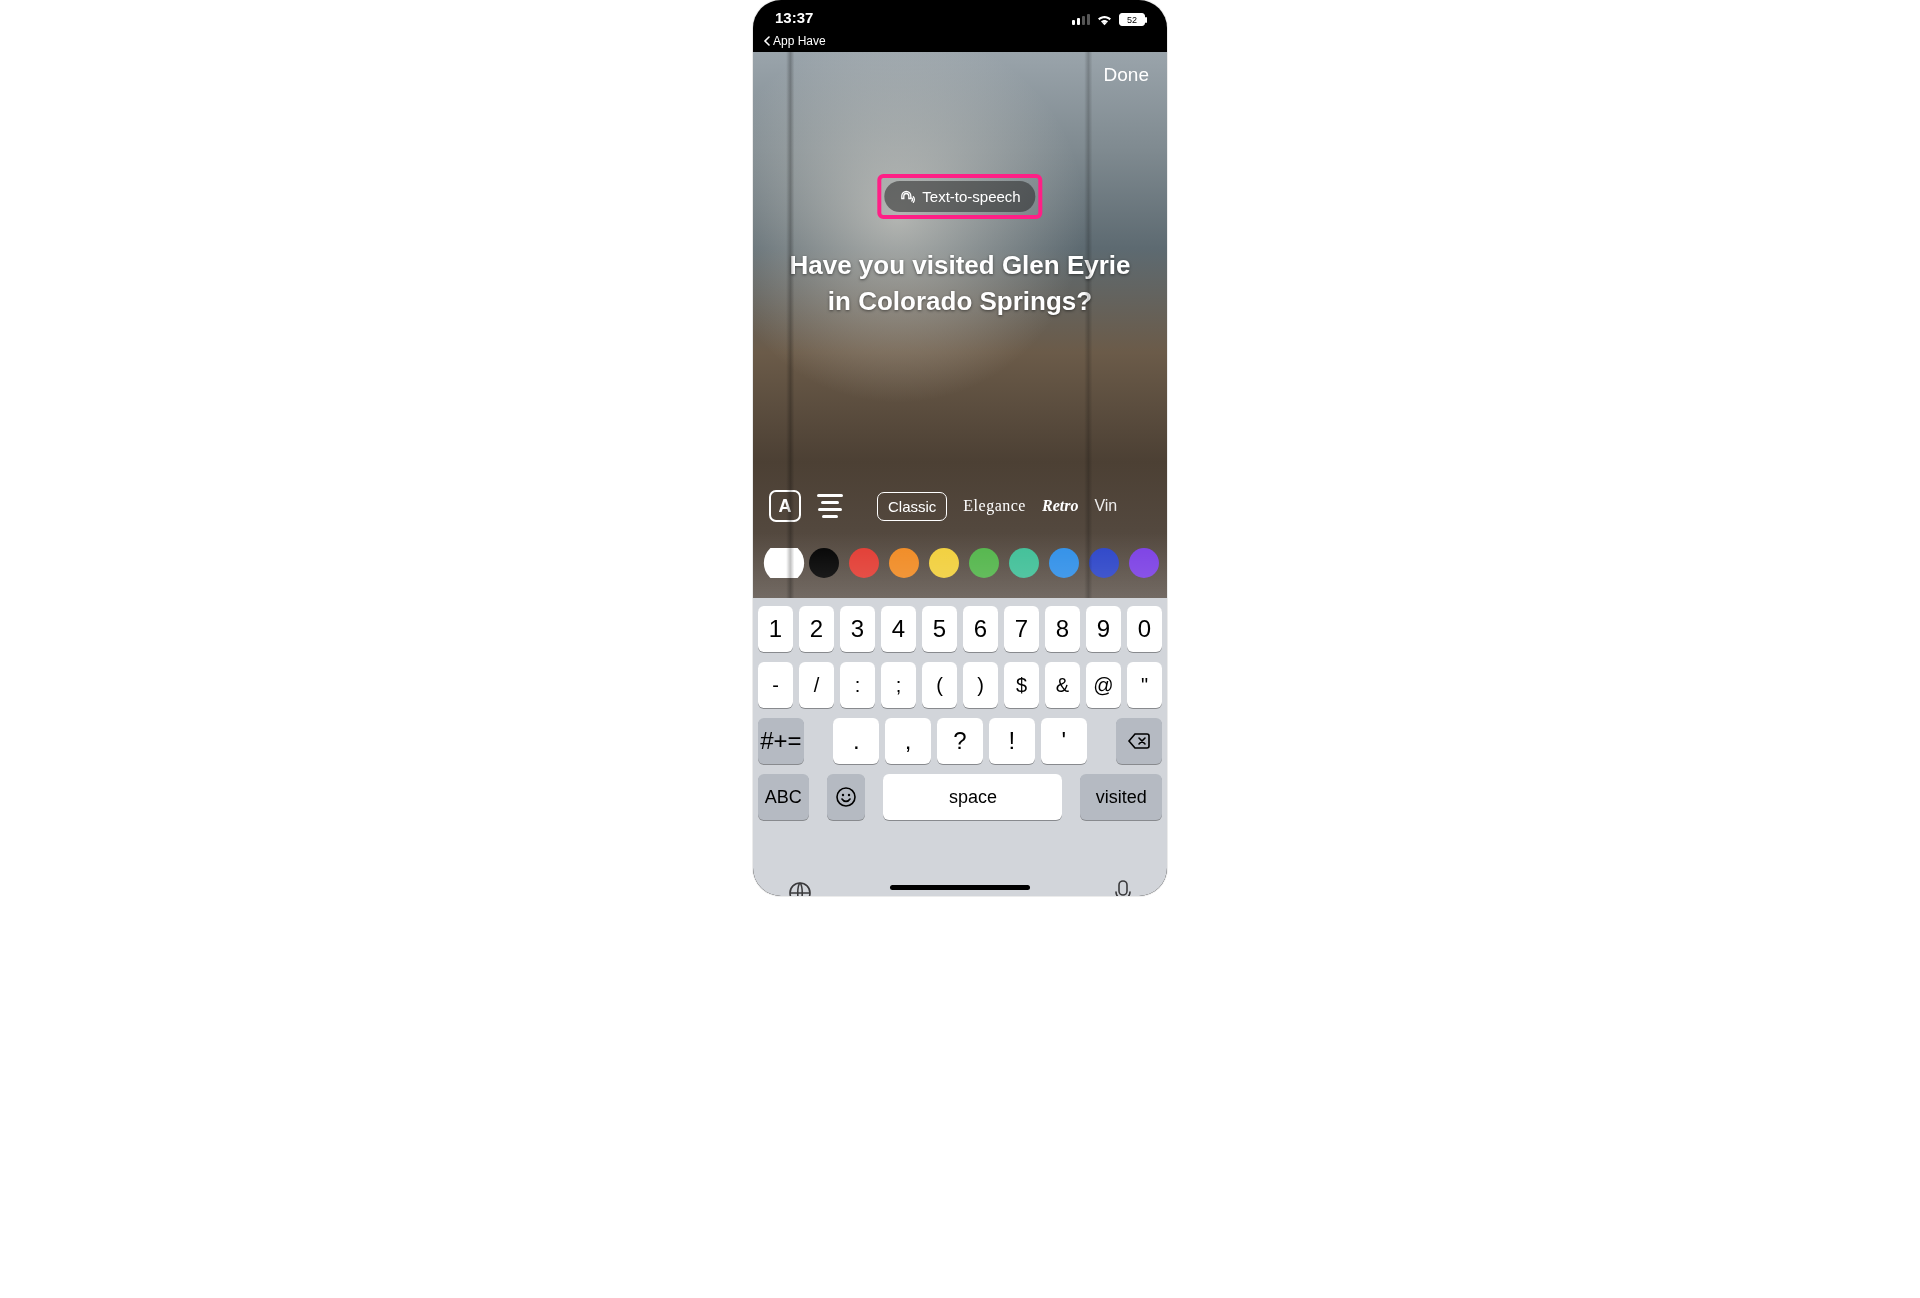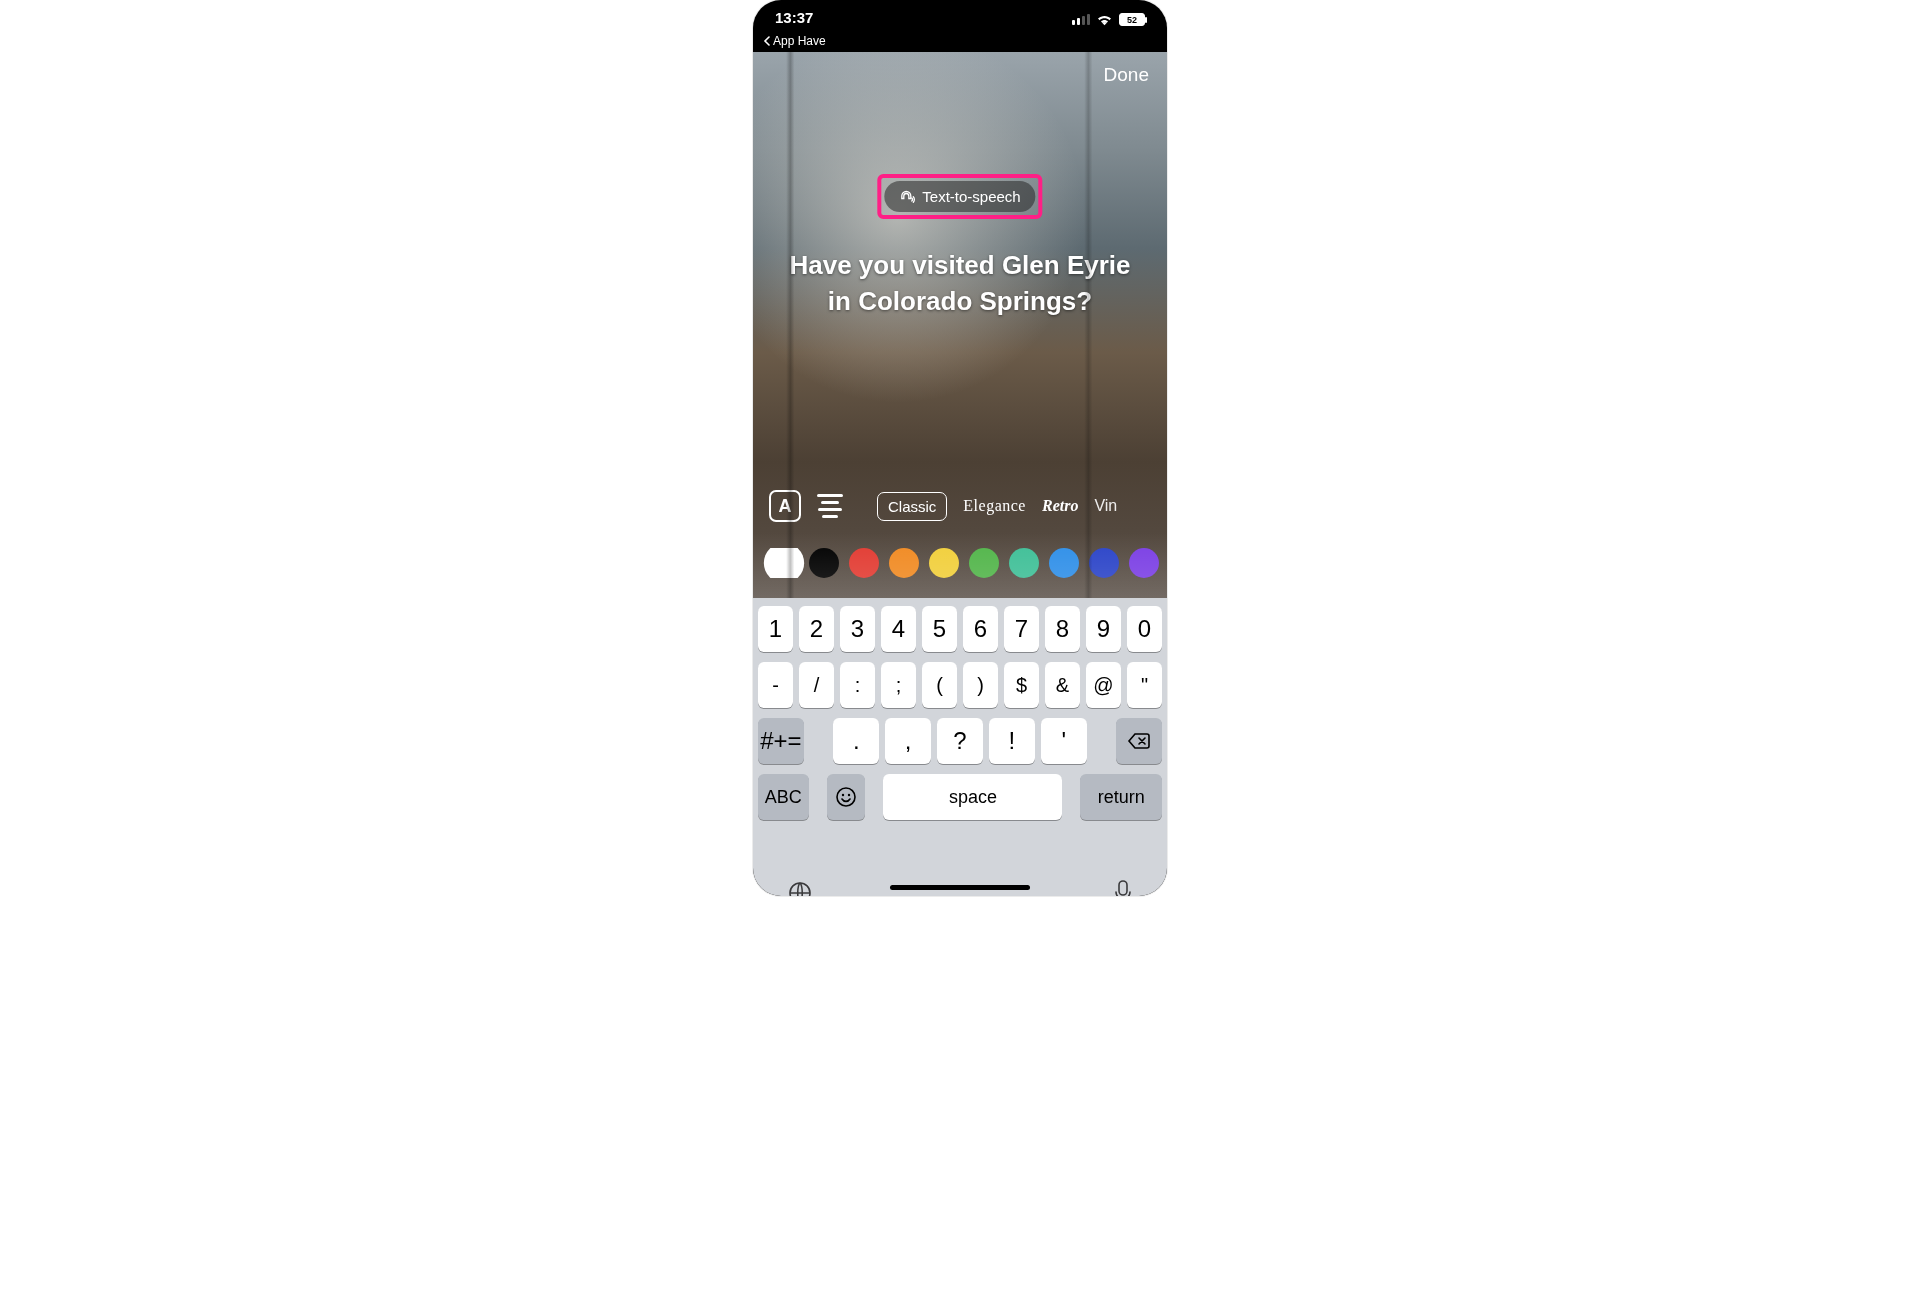--- a/index.html
+++ b/index.html
@@ -31,21 +31,21 @@
   .status-icons { display:flex; gap:6px; align-items:center; }
   .sig { display:flex; gap:2px; align-items:flex-end; }
   .sig span { width:3px; background:#fff; border-radius:1px; }
   .sig span:nth-child(1){height:5px;}
   .sig span:nth-child(2){height:7px;}
   .sig span:nth-child(3){height:9px;background:#555;}
   .sig span:nth-child(4){height:11px;background:#555;}
   .batt {
     width:26px; height:13px; border:1px solid #fff; border-radius:3px; position:relative;
     display:flex; align-items:center; justify-content:center;
-    font-size:9px; font-weight:700; color:#000; background:#fff;
+    font-size:9px; font-weight:400; color:#000; background:#fff;
   }
   .batt::after { content:""; position:absolute; right:-3px; top:3px; width:2px; height:6px; background:#fff; border-radius:1px;}
   .breadcrumb {
     color:#fff; font-size:12px; padding:4px 10px 4px 10px; display:flex; align-items:center; gap:2px;
   }
   
   .editor {
     position:relative;
     height:546px;
     
@@ -278,21 +278,21 @@
         <div class="key gray" style="flex:1.3">ABC</div>
         <div class="key gray" style="flex:1">
           <svg width="22" height="22" viewBox="0 0 22 22" fill="none">
               <circle cx="11" cy="11" r="9" stroke="#000" stroke-width="1.6"></circle>
               <circle cx="8" cy="9" r="1.2" fill="#000"></circle>
               <circle cx="14" cy="9" r="1.2" fill="#000"></circle>
               <path d="M7 13c1 1.6 2.4 2.4 4 2.4s3-.8 4-2.4" stroke="#000" stroke-width="1.6" stroke-linecap="round"></path>
             </svg>
         </div>
         <div class="key" style="flex:4.6">space</div>
-        <div class="key gray" style="flex:2.1">return</div>
+        <div class="key gray" style="flex:2.1">visited</div>
       </div>
     </div>
 
     <div class="bottom-bar">
       <svg width="26" height="26" viewBox="0 0 26 26" fill="none">
           <circle cx="13" cy="13" r="10" stroke="#3a3a3c" stroke-width="1.6"></circle>
           <path d="M3 13h20M13 3c3 3 3 17 0 20M13 3c-3 3-3 17 0 20" stroke="#3a3a3c" stroke-width="1.6"></path>
         </svg>
       <svg width="20" height="28" viewBox="0 0 20 28" fill="none">
           <rect x="6" y="2" width="8" height="14" rx="4" stroke="#3a3a3c" stroke-width="1.6"></rect>

